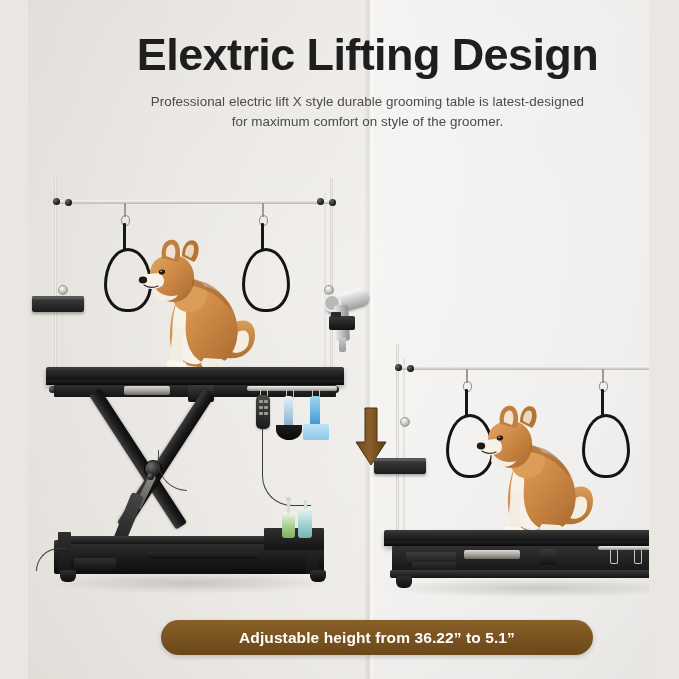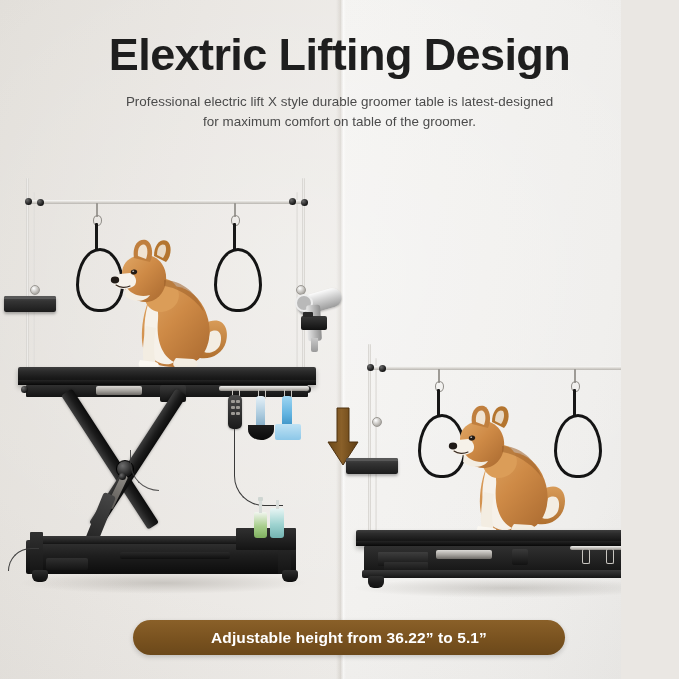--- a/index.html
+++ b/index.html
@@ -1,21 +1,21 @@
 <!DOCTYPE html>
 <html><head>
 <meta charset="utf-8">
 <style>
   html,body{margin:0;padding:0;}
   body{
     width:679px;height:679px;overflow:hidden;
     font-family:"Liberation Sans", sans-serif;
     background:#EAE7E3;
   }
-  #stage{position:relative;width:621px;height:679px;overflow:hidden;}
+  #stage{position:relative;width:621px;height:679px;overflow:hidden;margin-left:28px;}
 
   
   .bg-left{position:absolute;left:0;top:0;width:341px;height:679px;
     background:linear-gradient(100deg,#E3E0DB 0%,#E9E6E2 45%,#EFEDEA 100%);}
   .bg-right{position:absolute;left:341px;top:0;width:338px;height:679px;
     background:linear-gradient(100deg,#F4F3F1 0%,#EFEEEC 70%,#EAE9E7 100%);}
   .bg-seam{position:absolute;left:336px;top:0;width:10px;height:679px;
     background:linear-gradient(90deg,rgba(210,206,200,0) 0%,rgba(205,200,193,.55) 45%,rgba(255,255,255,.5) 75%,rgba(255,255,255,0) 100%);}
   .bg-vig{position:absolute;inset:0;
     background:radial-gradient(120% 90% at 50% 40%,rgba(255,255,255,.25) 0%,rgba(255,255,255,0) 55%,rgba(160,155,148,.14) 100%);}
@@ -139,22 +139,22 @@
 <div id="stage">
 
   <div class="bg-left"></div>
   <div class="bg-right"></div>
   <div class="bg-seam"></div>
   <div class="bg-vig"></div>
 
   <div class="header">
     <h1 class="title">Elextric Lifting Design</h1>
     <p class="subtitle">
-      <span>Professional electric lift X style durable groomer table is latest-designed</span><br>
-      <span>for maximum comfort on table of the groomer.</span>
+      <span>Professional electric lift X style durable grooming table is latest-designed</span><br>
+      <span>for maximum comfort on style of the groomer.</span>
     </p>
   </div>
 
   <div>
 
     <div class="post" style="left:26px;top:178px;width:3px;height:200px;"></div>
     <div class="post" style="left:302px;top:178px;width:3px;height:200px;"></div>
 
     <div class="post" style="left:33px;top:192px;width:2px;height:186px;opacity:.75;"></div>
     <div class="post" style="left:296px;top:192px;width:2px;height:186px;opacity:.75;"></div>

